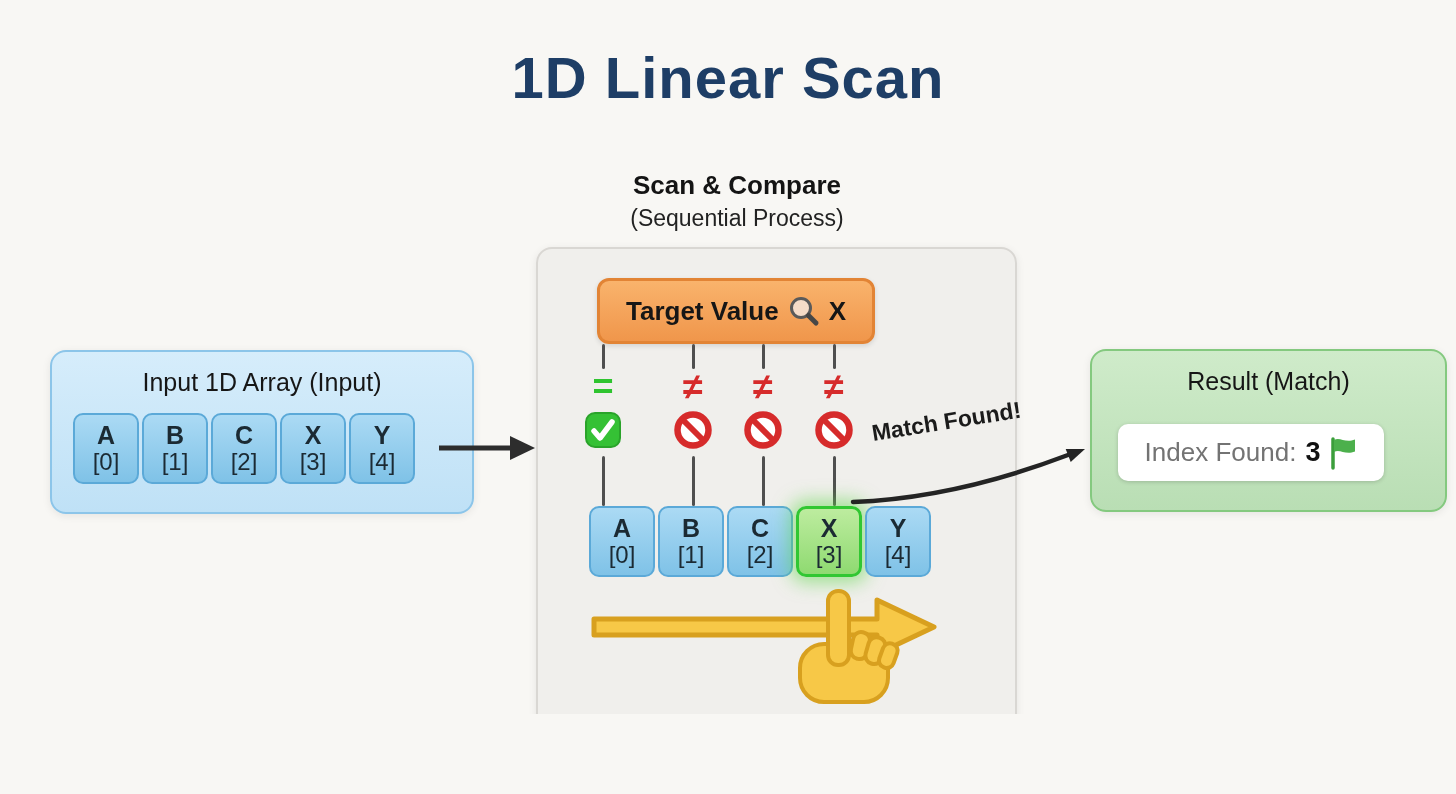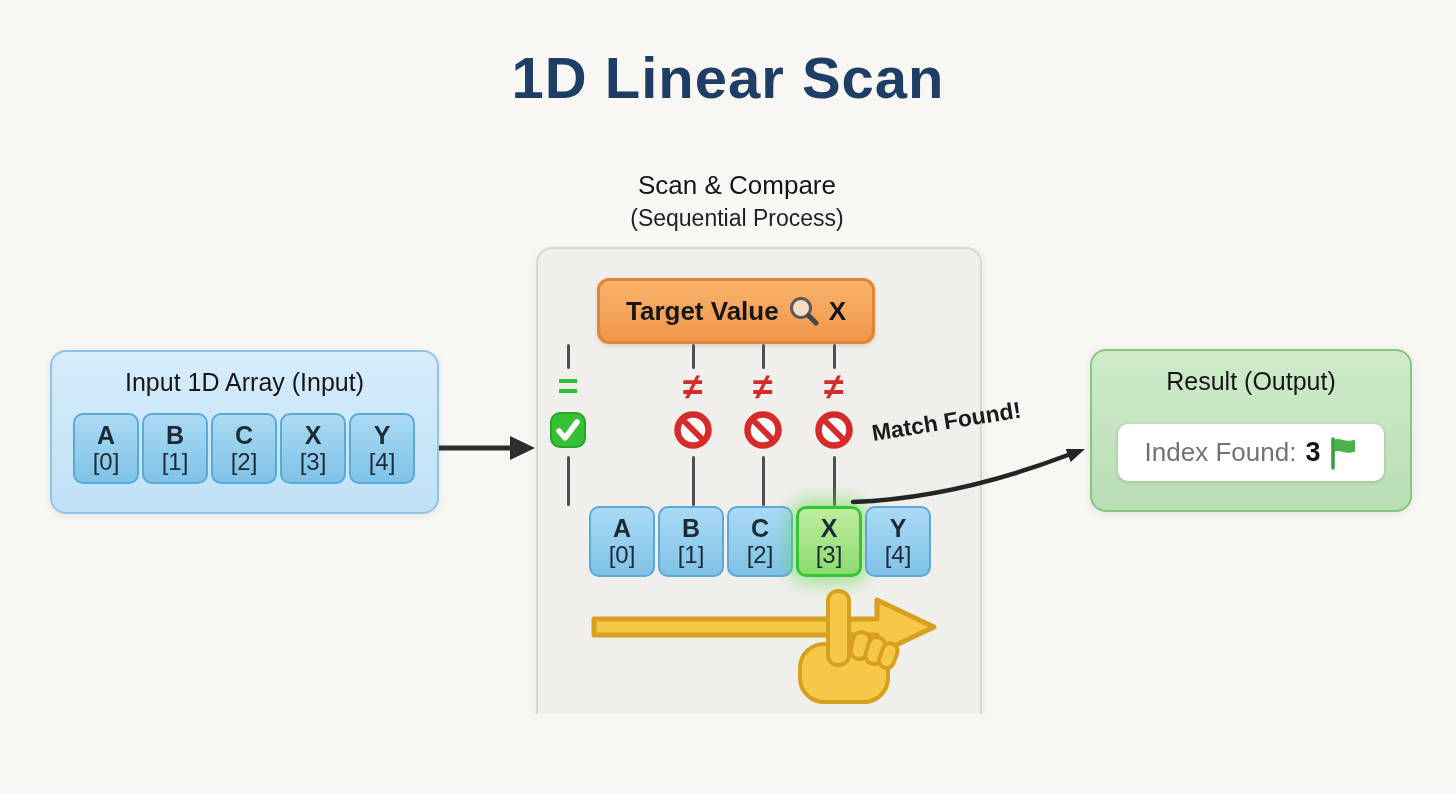--- a/index.html
+++ b/index.html
@@ -8,24 +8,24 @@
     position:relative;width:1456px;height:714px;overflow:hidden;
     background:#f8f7f4;font-family:"Liberation Sans",sans-serif;color:#1a1a1a;
   }
   
   .page-title{
     position:absolute;left:0;top:44px;width:100%;text-align:center;
     font-size:58px;font-weight:800;letter-spacing:1px;color:#1e3e66;
   }
   
   .scan-heading{position:absolute;left:517px;top:170px;width:440px;text-align:center;}
-  .scan-heading .line1{font-size:26px;font-weight:400;color:#141414;}
+  .scan-heading .line1{font-size:26px;font-weight:700;color:#141414;}
   .scan-heading .line2{font-size:23px;font-weight:400;color:#222;margin-top:4px;}
   
-  .panel{position:absolute;border-radius:16px;box-shadow:0 2px 8px rgba(0,0,0,.08);}
+  .panel{position:absolute;border-radius:16px;box-shadow:0 2px 8px rgba(0,0,0,.08);padding-left:35px;}
   .panel-header{position:absolute;left:0;top:16px;width:100%;text-align:center;font-size:25px;color:#161616;}
   .panel-header .bold{font-weight:400;}
   .panel-header .note{font-weight:400;}
   .input-panel{
     left:50px;top:350px;width:385px;height:160px;
     background:linear-gradient(180deg,#d6edfb 0%,#bfe1f6 100%);
     border:2.5px solid #8cc5e9;
   }
   .scan-panel{
     left:536px;top:247px;width:442px;height:490px;
@@ -230,21 +230,21 @@
 
   <div class="match-label">Match Found!</div>
   <svg class="match-arrow-svg" viewBox="0 0 250 70">
     <path d="M8,62 Q110,58 223,15" fill="none" stroke="#242424" stroke-width="4.5" stroke-linecap="round"></path>
     <polygon points="240,9 225.7,21.9 220.7,8.9" fill="#242424"></polygon>
   </svg>
 
   <section class="panel output-panel">
     <div class="panel-header">
       <span class="bold">Result</span>
-      <span class="note">(Output)</span>
+      <span class="note">(Match)</span>
     </div>
     <div class="result-box">
       <span class="rlabel">Index Found:</span>
       <span class="rvalue">3</span>
       <svg width="28" height="34" viewBox="0 0 28 34">
         <line x1="4" y1="3" x2="4" y2="32" stroke="#3b9e3b" stroke-width="3.5" stroke-linecap="round"></line>
         <path d="M5,4 C11,0.5 16,7.5 26,3.5 L26,15.5 C16,19.5 11,12.5 5,16 Z" fill="#4cb04c"></path>
       </svg>
     </div>
   </section>

